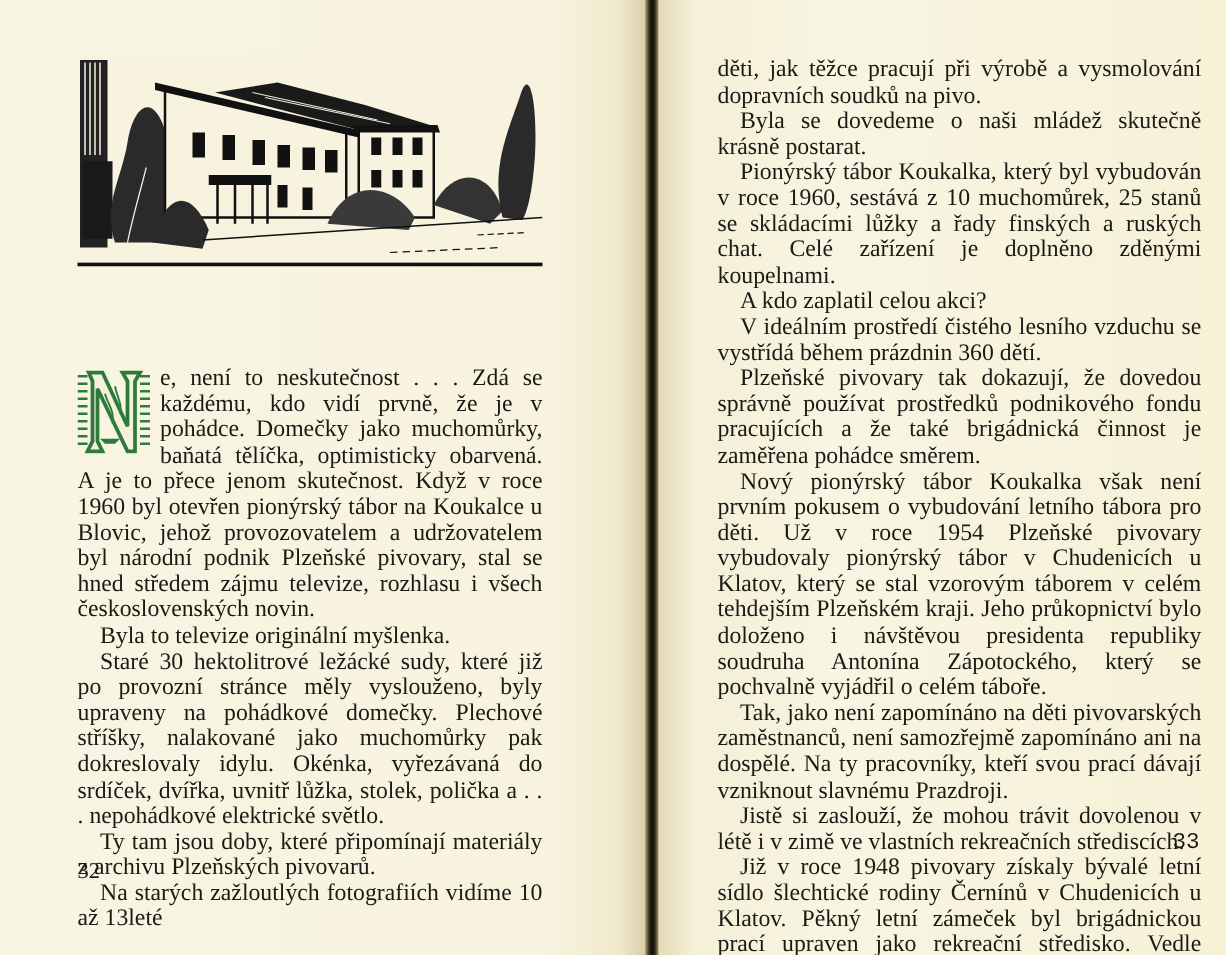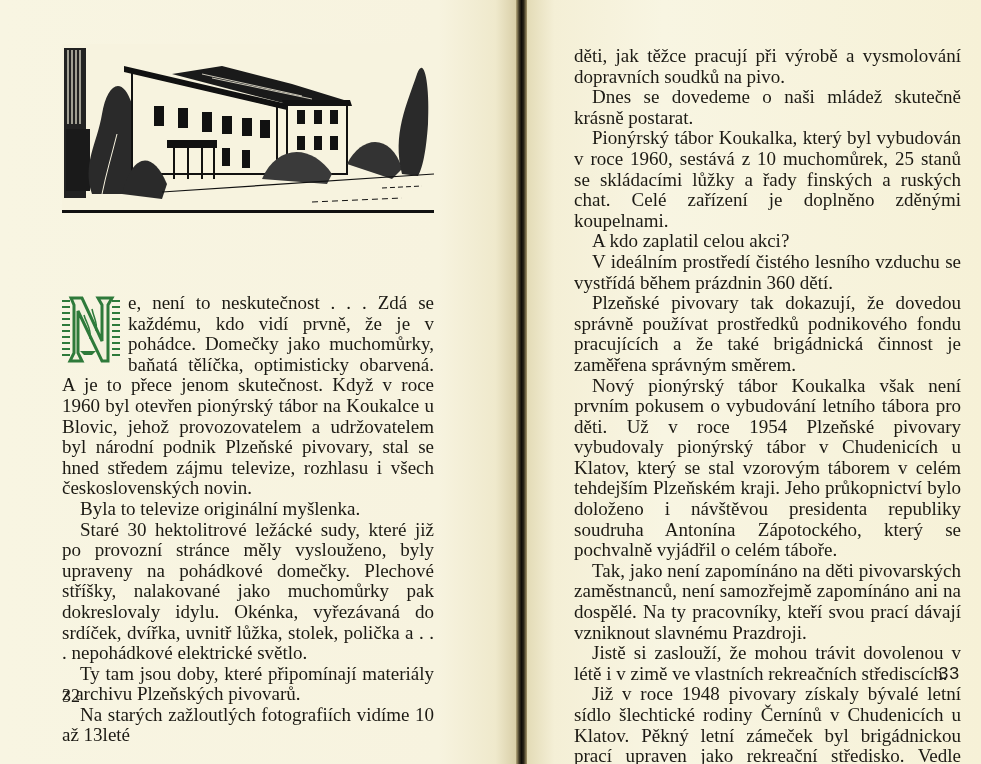--- a/index.html
+++ b/index.html
@@ -154,25 +154,25 @@
     </div>
 
     <div class="folio folio-left">32</div>
   </div>
 
   <div class="gutter"></div>
 
   <div class="page page-right">
     <div class="text-block right-text" style="left:47px;">
       <p class="first">děti, jak těžce pracují při výrobě a vysmolování doprav­ních soudků na pivo.</p>
-      <p>Dnes se dovedeme o naši mládež skutečně krásně po­starat.</p>
+      <p>Byla se dovedeme o naši mládež skutečně krásně po­starat.</p>
       <p>Pionýrský tábor Koukalka, který byl vybudován v roce 1960, sestává z 10 muchomůrek, 25 stanů se skládacími lůžky a řady finských a ruských chat. Celé zařízení je doplněno zděnými koupelnami.</p>
       <p>A kdo zaplatil celou akci?</p>
       <p>V ideálním prostředí čistého lesního vzduchu se vystřídá během prázdnin 360 dětí.</p>
-      <p>Plzeňské pivovary tak dokazují, že dovedou správně po­užívat prostředků podnikového fondu pracujících a že také brigádnická činnost je zaměřena správným směrem.</p>
+      <p>Plzeňské pivovary tak dokazují, že dovedou správně po­užívat prostředků podnikového fondu pracujících a že také brigádnická činnost je zaměřena pohádce směrem.</p>
       <p>Nový pionýrský tábor Koukalka však není prvním poku­sem o vybudování letního tábora pro děti. Už v roce 1954 Plzeňské pivovary vybudovaly pionýrský tábor v Chudeni­cích u Klatov, který se stal vzorovým táborem v celém tehdejším Plzeňském kraji. Jeho průkopnictví bylo doloženo i návštěvou presidenta republiky soudruha Antonína Zá­potockého, který se pochvalně vyjádřil o celém táboře.</p>
       <p>Tak, jako není zapomínáno na děti pivovarských zaměst­nanců, není samozřejmě zapomínáno ani na dospělé. Na ty pracovníky, kteří svou prací dávají vzniknout slavnému Prazdroji.</p>
       <p>Jistě si zaslouží, že mohou trávit dovolenou v létě i v zimě ve vlastních rekreačních střediscích.</p>
       <p>Již v roce 1948 pivovary získaly bývalé letní sídlo šlech­tické rodiny Černínů v Chudenicích u Klatov. Pěkný letní zámeček byl brigádnickou prací upraven jako rekre­ační středisko. Vedle vkusně zařízených pokojů je zde pro</p>
     </div>
     <div class="folio" style="left:411px; top:664px;font-family:Liberation Mono, monospace;">33</div>
   </div>
 </div>
 
 </body></html>

